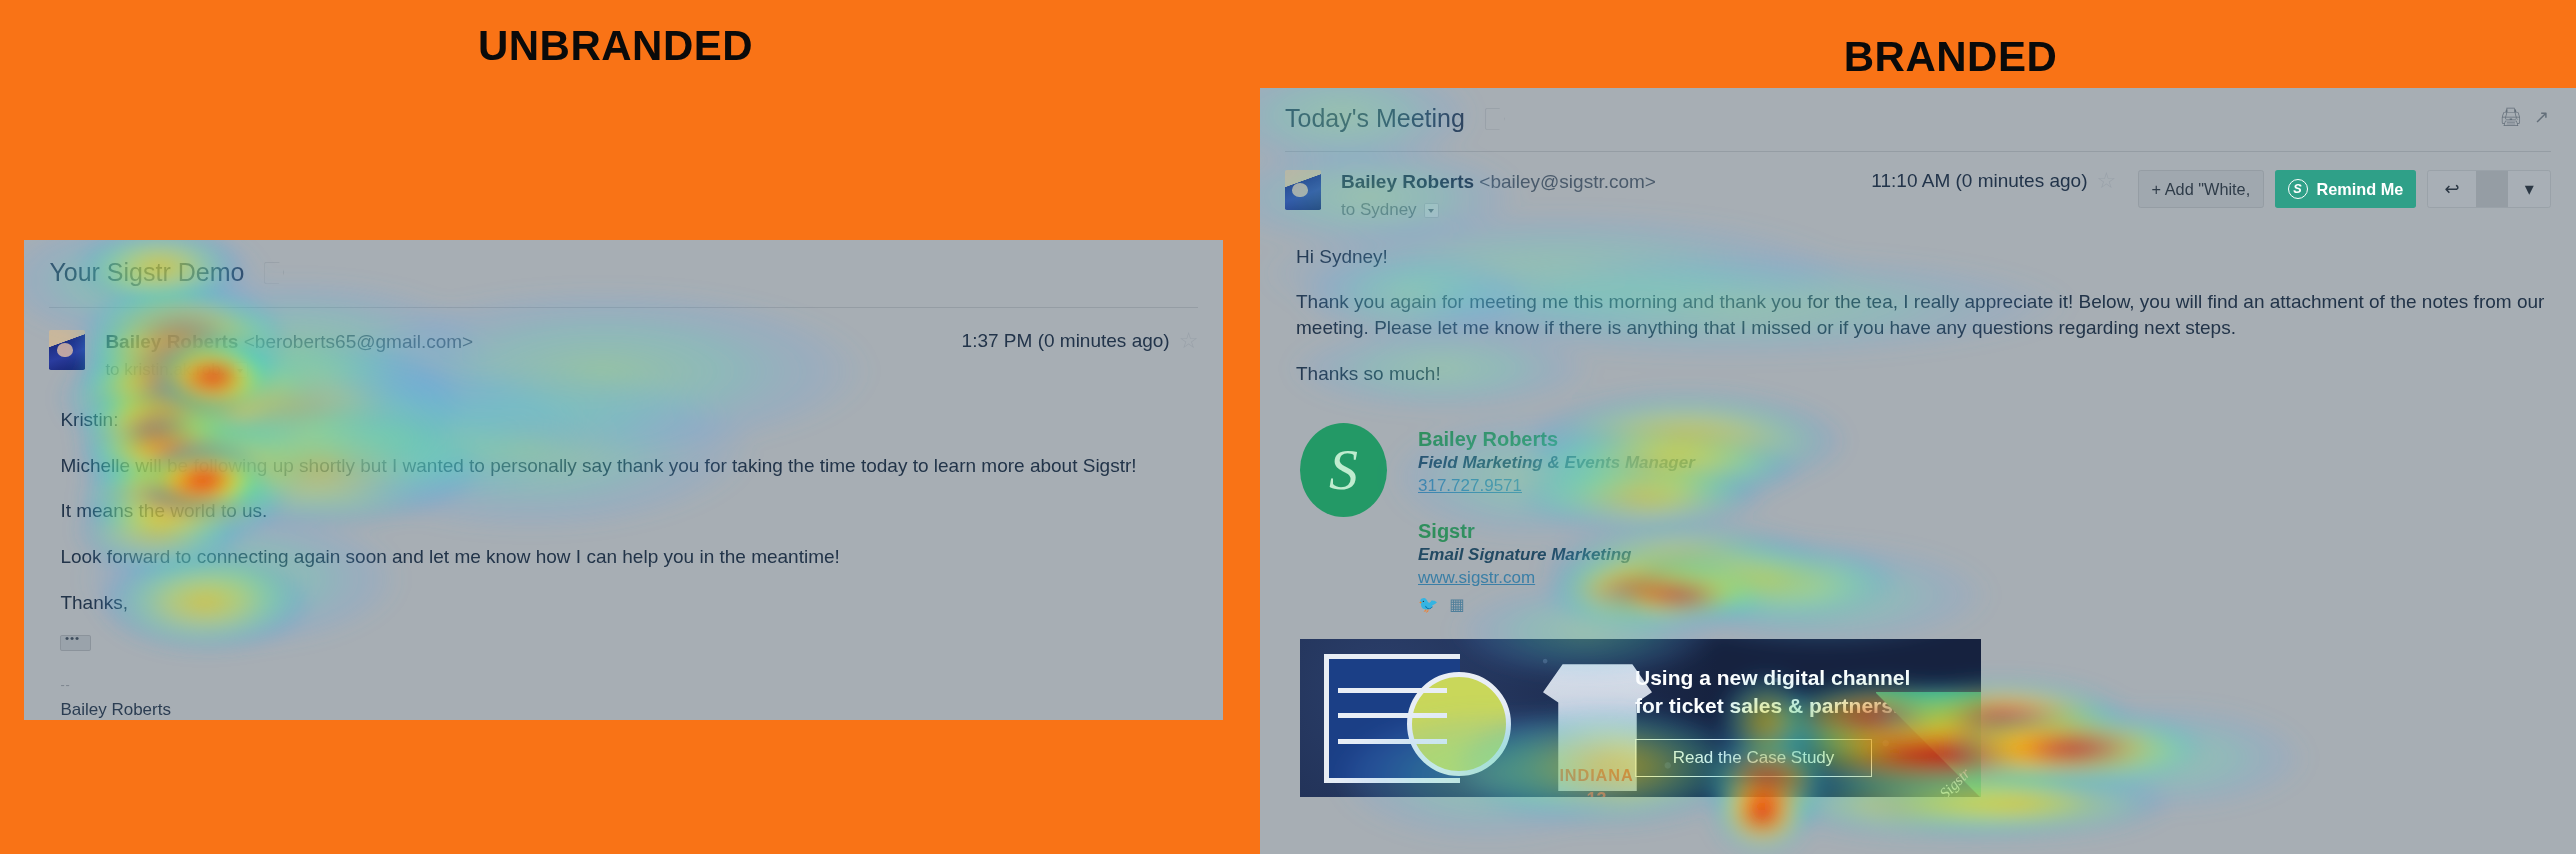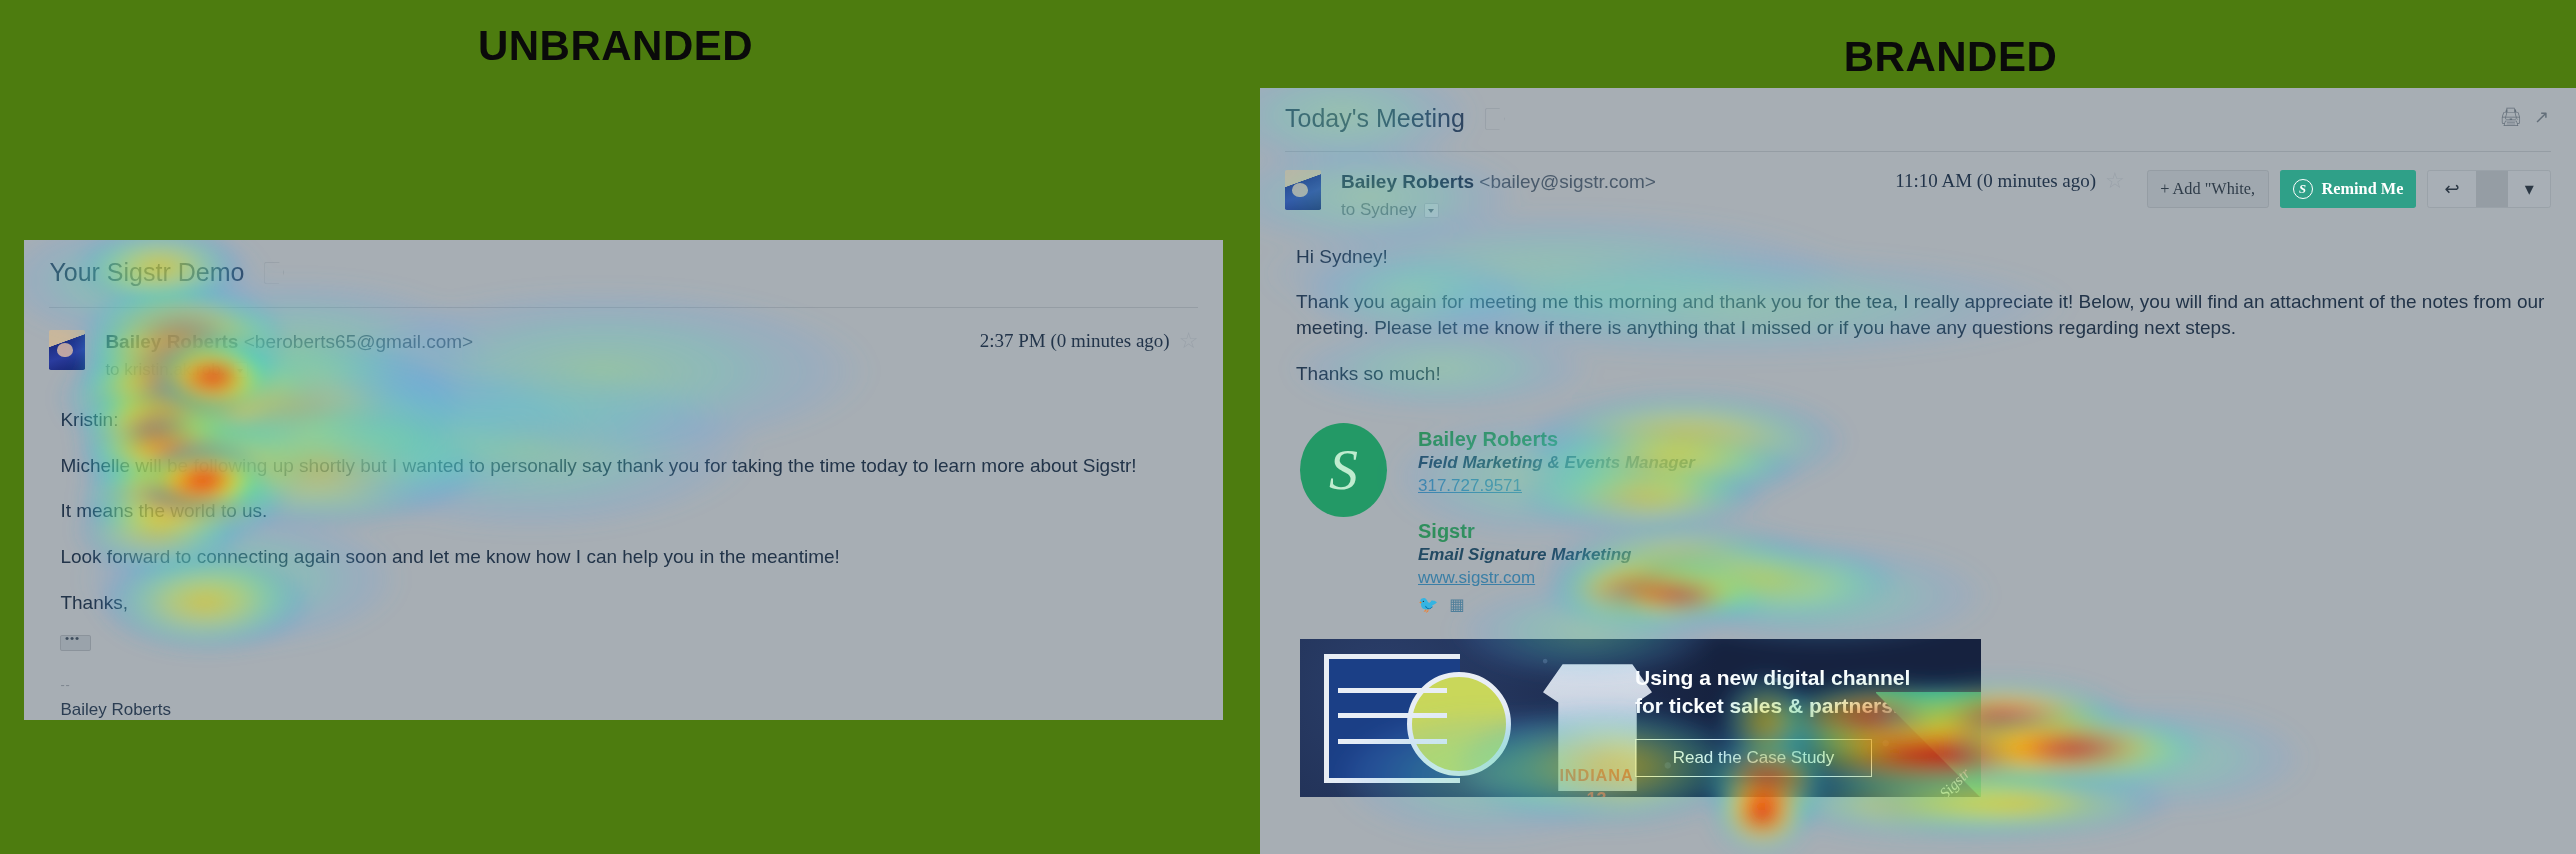--- a/index.html
+++ b/index.html
@@ -4,21 +4,21 @@
 <title>Email Heatmap Comparison</title>
 <style>
   * { box-sizing: border-box; }
   html, body {
     margin: 0; padding: 0;
     width: 2576px; height: 854px;
     background: #ffffff;
     font-family: "Liberation Sans", sans-serif;
     overflow: hidden;
   }
-  .stage { position: relative; width: 2576px; height: 854px; background:#4d7c0f; }
+  .stage { position: relative; width: 2576px; height: 854px; background:#f97316; }
 
   
   .section-title {
     position: absolute;
     font-size: 42px;
     font-weight: 700;
     color: #0a0a0a;
     letter-spacing: 0.5px;
     text-align: center;
     white-space: nowrap;
@@ -84,21 +84,21 @@
     display:inline-block; width: 15.4px; height: 15.4px;
     border: 0.9px solid #9aa2aa; border-radius: 1.8px;
     position: relative; background: rgba(255,255,255,.18);
   }
   .caret-box::after {
     content:""; position:absolute; left:3.6px; top:5.4px;
     border-left:3.6px solid transparent; border-right:3.6px solid transparent;
     border-top:4.5px solid #5d6b78;
   }
   .meta-right {
-    margin-left: auto; display: flex; align-items: flex-start; gap: 9px; font-family: Liberation Serif, serif;
+    margin-left: auto; display: flex; align-items: flex-start; gap: 9px;
   }
   .timestamp { font-size: 19px; color: #22344a; white-space: nowrap; }
   .star-icon { font-size: 22px; color: #99a1a9; line-height: 1; }
 
   
   .body-copy { color: #223449; }
   .body-copy p { margin: 0 0 20px 0; font-size: 19px; line-height: 1.35; }
 
   .ellipsis-chip {
     display:inline-block; width: 31px; height: 16.3px;
@@ -247,21 +247,21 @@
             <div class="sender-line">
               <span class="sender-name">Bailey Roberts</span>
               <span class="sender-email">&lt;beroberts65@gmail.com&gt;</span>
             </div>
             <div class="recipient-line">
               <span>to kristin.ak.rob.</span>
               <span class="caret-box"></span>
             </div>
           </div>
           <div class="meta-right">
-            <div class="timestamp">2:37 PM (0 minutes ago)</div>
+            <div class="timestamp">1:37 PM (0 minutes ago)</div>
             <div class="star-icon">☆</div>
           </div>
         </div>
       </div>
 
       <div class="body-copy" style="padding: 27px 25px 0 36px;">
         <p>Kristin:</p>
         <p>Michelle will be following up shortly but I wanted to personally say thank you for taking the time today to learn more about Sigstr!</p>
         <p>It means the world to us.</p>
         <p>Look forward to connecting again soon and let me know how I can help you in the meantime!</p>

